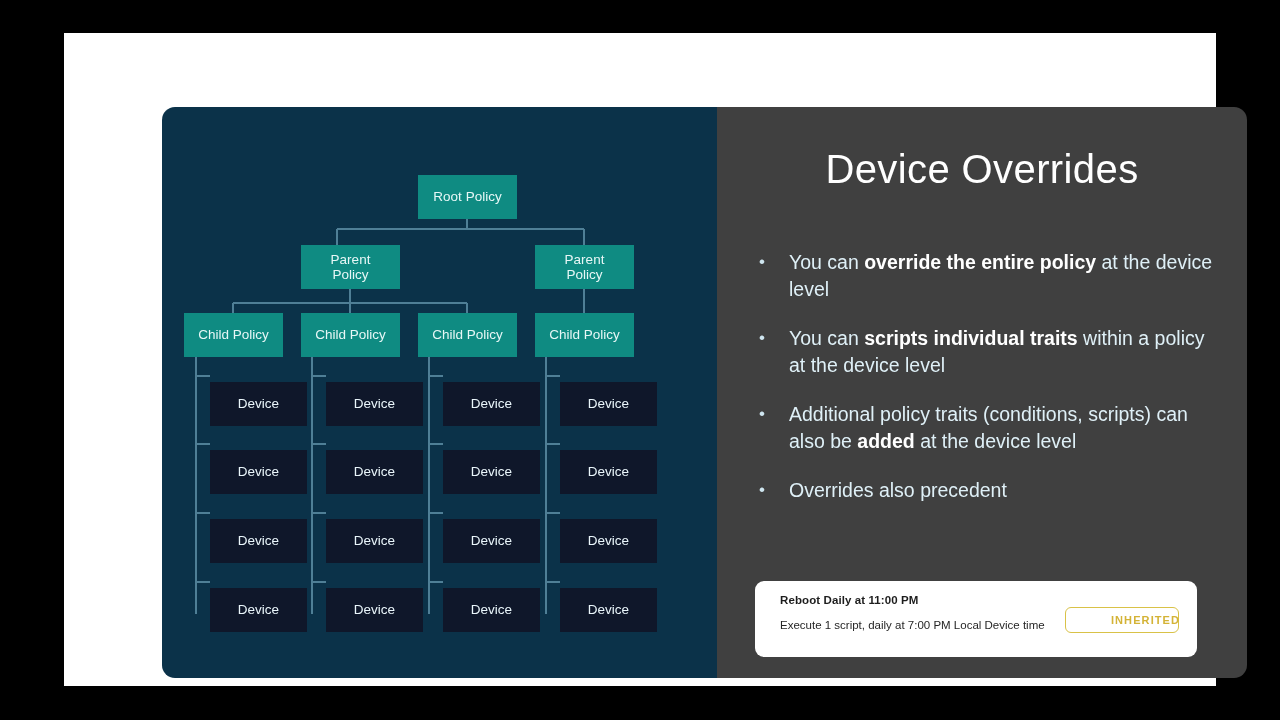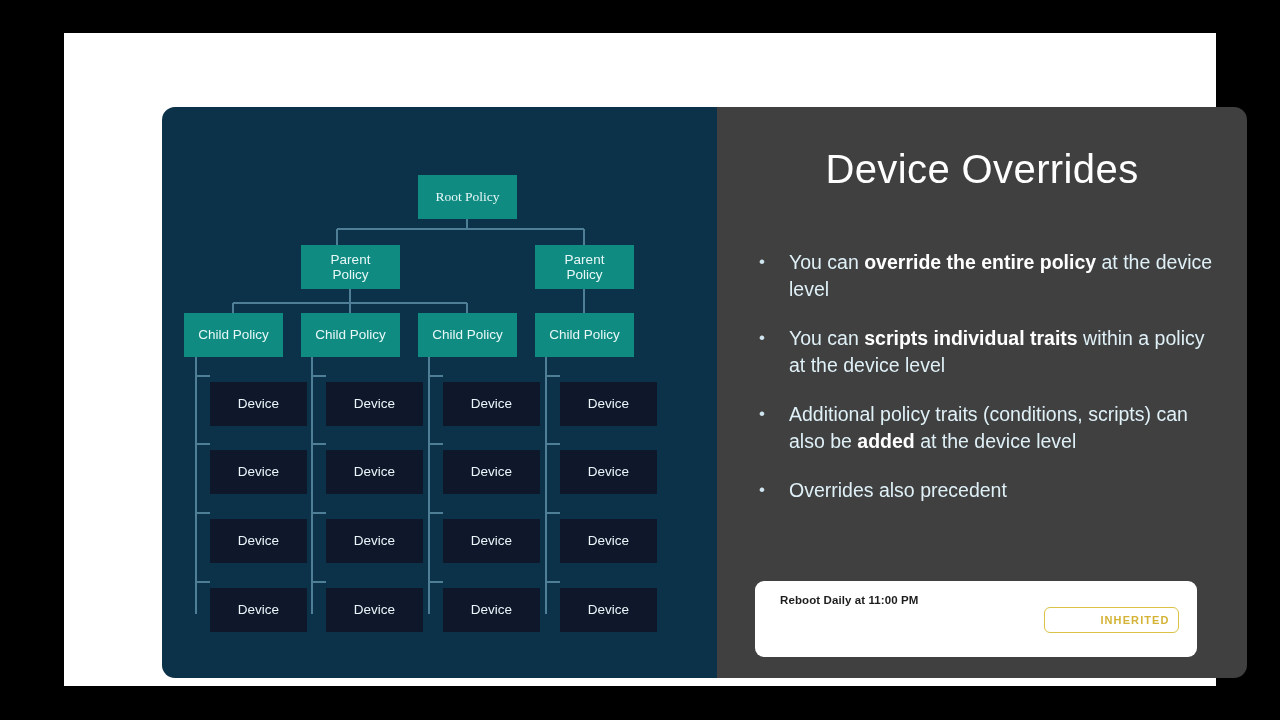--- a/index.html
+++ b/index.html
@@ -55,21 +55,21 @@
     justify-content: center;
     text-align: center;
     color: #e7f7f6;
     line-height: 1.12;
     box-sizing: border-box;
   }
   .node.policy {
     background: #0f8b82;
     font-size: 13.5px;
   }
-  .node.root { font-size: 13.5px; font-family: Liberation Serif, serif; }
+  .node.root { font-size: 13.5px; }
   .node.device {
     background: #0f172a;
     font-size: 13.5px;
     color: #eaf6fb;
   }
 
   
   #title {
     position: absolute;
     left: 0; right: 0; top: 40px;
@@ -118,21 +118,21 @@
   }
   #info-sub {
     margin-top: 13px;
     font-size: 11.5px;
     color: #262626;
     font-weight: 400;
   }
   #badge {
     position: absolute;
     right: 18px; top: 26px;
-    width: 135px; height: 26px;
+    width: 114px; height: 26px;
     border: 1.6px solid #d9c247;
     border-radius: 6px;
     display: flex;
     align-items: center;
     justify-content: center;
     color: #d4b336;
     font-size: 11px;
     font-weight: 700;
     letter-spacing: 1.1px;
     box-sizing: border-box;
@@ -265,19 +265,20 @@
             <span class="btxt"><span>Additional policy traits (conditions, scripts) can also be </span><b>added</b><span> at the device level</span></span>
           </div>
           <div class="bullet">
             <span class="dot">•</span>
             <span class="btxt"><span>Overrides also precedent</span></span>
           </div>
         </div>
 
         <div id="info-card">
           <div id="info-title">Reboot Daily at 11:00 PM</div>
+          <div id="info-sub">Execute 1 script, daily at 7:00 PM Local Device time</div>
           <div id="badge">INHERITED</div>
         </div>
       </div>
 
     </div>
   </div>
 </div>
 
 </body></html>

